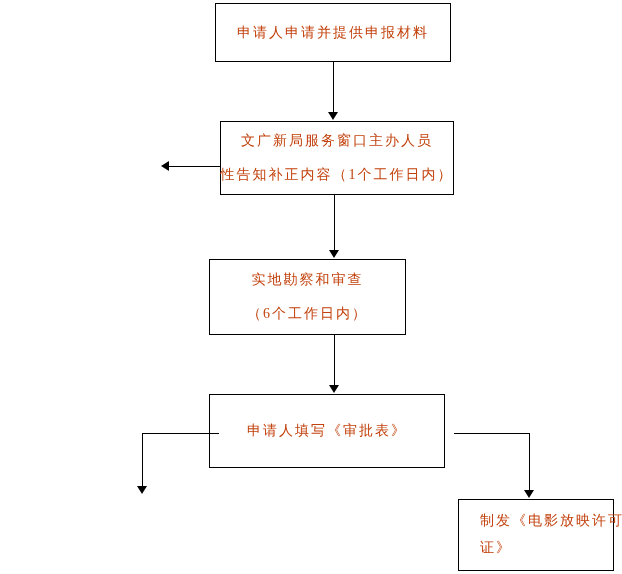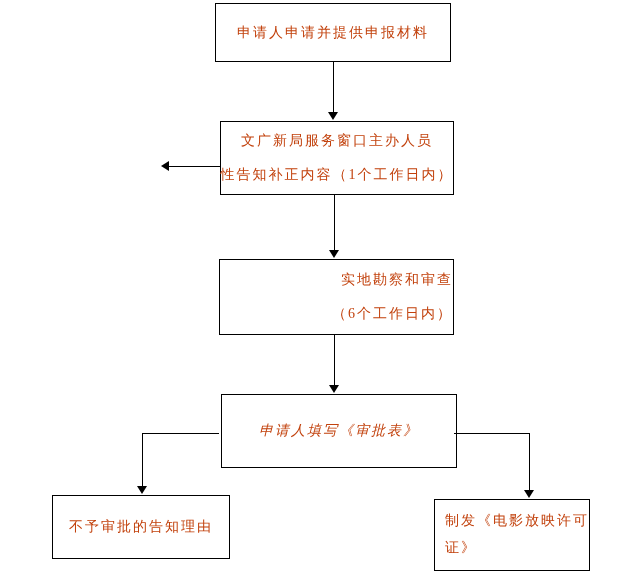--- a/index.html
+++ b/index.html
@@ -27,29 +27,29 @@
     text-align: center;
     font-size: 14px;
     letter-spacing: 2px;
     line-height: 34px;
   }
   .node .node-line { white-space: nowrap; }
   
   .n0 { left: 215px; top: 3px;   width: 236px; height: 59px; }
   .n1 { left: 220px; top: 121px; width: 234px; height: 74px; text-align: right; }
   .n2 { left: 3px;   top: 127px; width: 157px; height: 72px; }
-  .n3 { left: 219px; top: 259px; width: 235px; height: 76px; align-items: flex-end; }
-  .n4 { left: 221px; top: 394px; width: 236px; height: 74px; font-style: italic; }
+  .n3 { left: 209px; top: 259px; width: 197px; height: 76px; }
+  .n4 { left: 209px; top: 394px; width: 236px; height: 74px; }
   .n5 { left: 52px;  top: 495px; width: 178px; height: 64px; }
   .n6 {
-    left: 434px; top: 499px; width: 156px; height: 72px;
+    left: 458px; top: 499px; width: 156px; height: 72px;
     align-items: flex-start;
     justify-content: flex-start;
     text-align: left;
-    padding: 7px 10px;
+    padding: 7px 21px;
     line-height: 27px;
   }
   
   .vline, .hline { position: absolute; background: #000000; }
   .vline { width: 1px; }
   .hline { height: 1px; }
   
   .arrow-down {
     position: absolute;
     width: 0; height: 0;
@@ -102,22 +102,19 @@
   </div>
 
   <div class="hline" style="left:142px; top:433px; width:77px;"></div>
   <div class="vline" style="left:142px; top:433px; height:54px;"></div>
   <div class="arrow-down" style="left:137px; top:486px;"></div>
 
   <div class="hline" style="left:454px; top:433px; width:75px;"></div>
   <div class="vline" style="left:529px; top:433px; height:57px;"></div>
   <div class="arrow-down" style="left:524px; top:490px;"></div>
 
-  <div class="node n5">
-    <div class="node-line">不予审批的告知理由</div>
-  </div>
 
   <div class="node n6">
     <div class="node-line">制发《电影放映许可</div>
     <div class="node-line">证》</div>
   </div>
 
 </div>
 
 </body></html>

